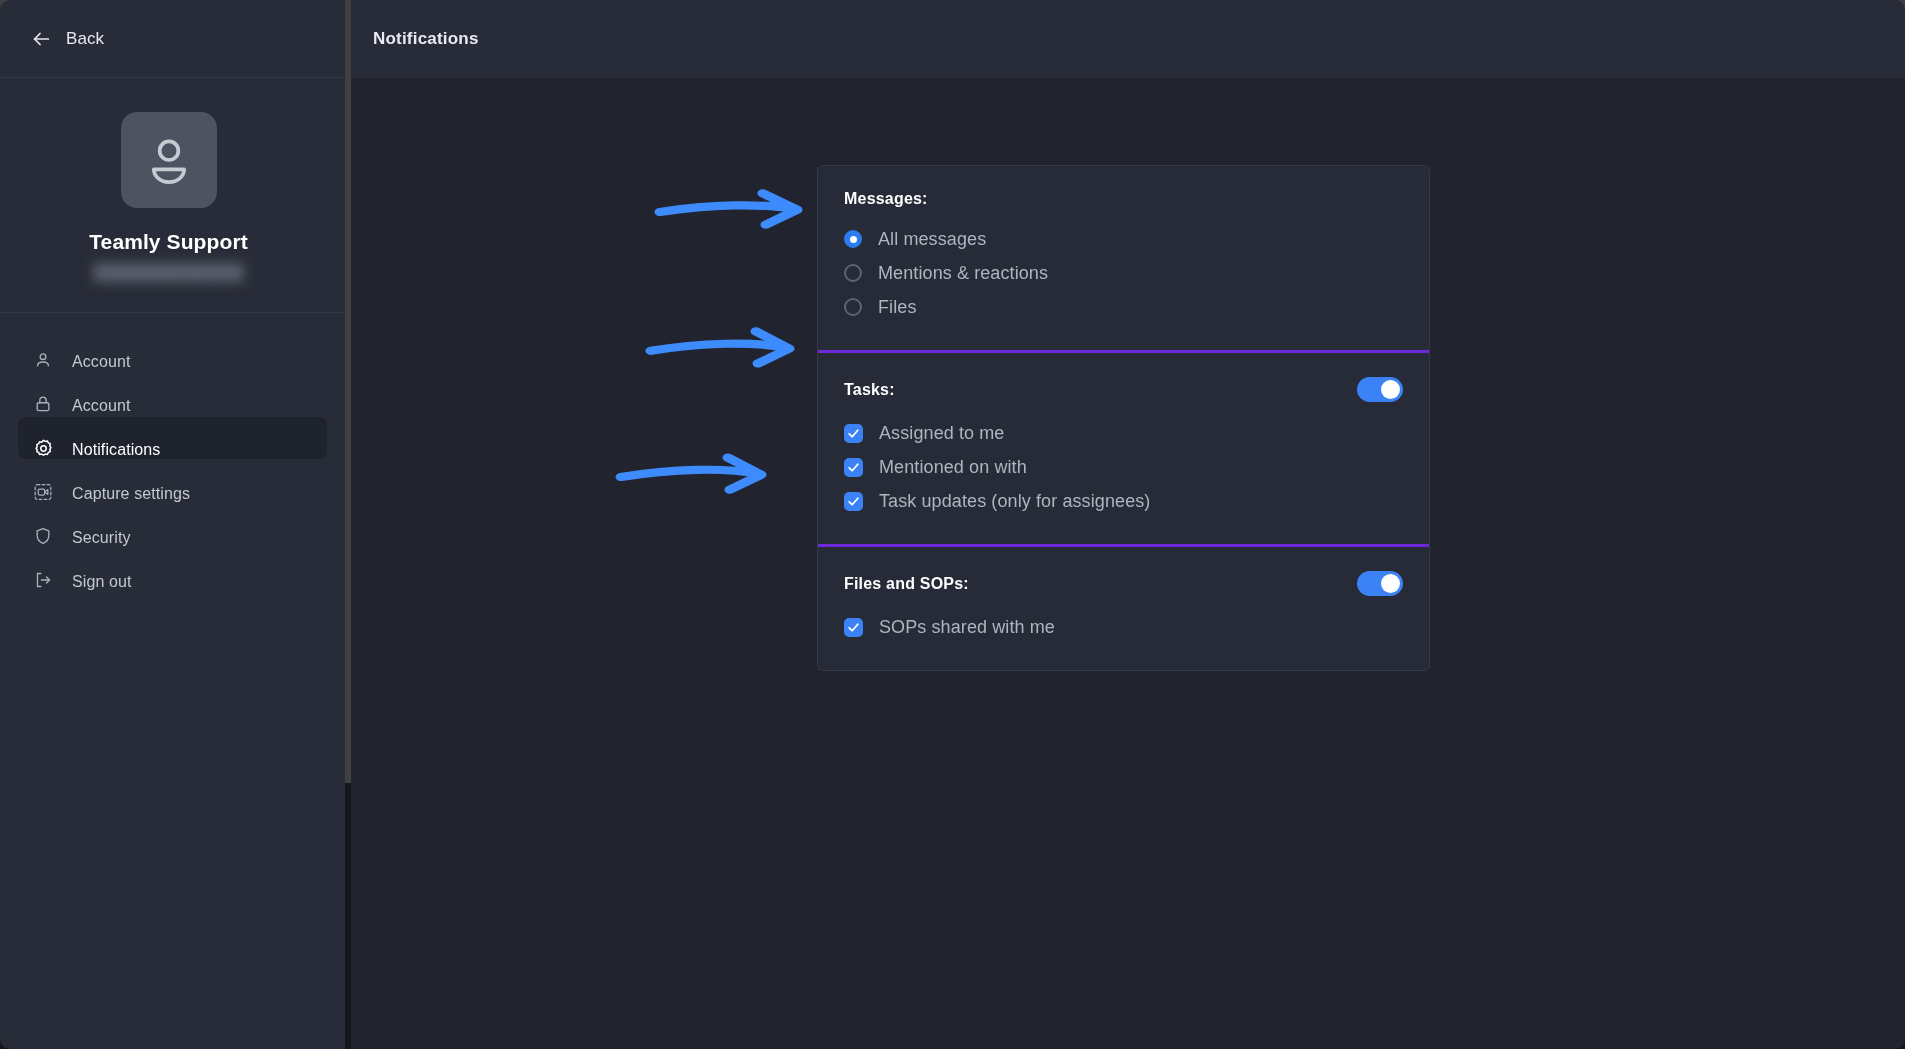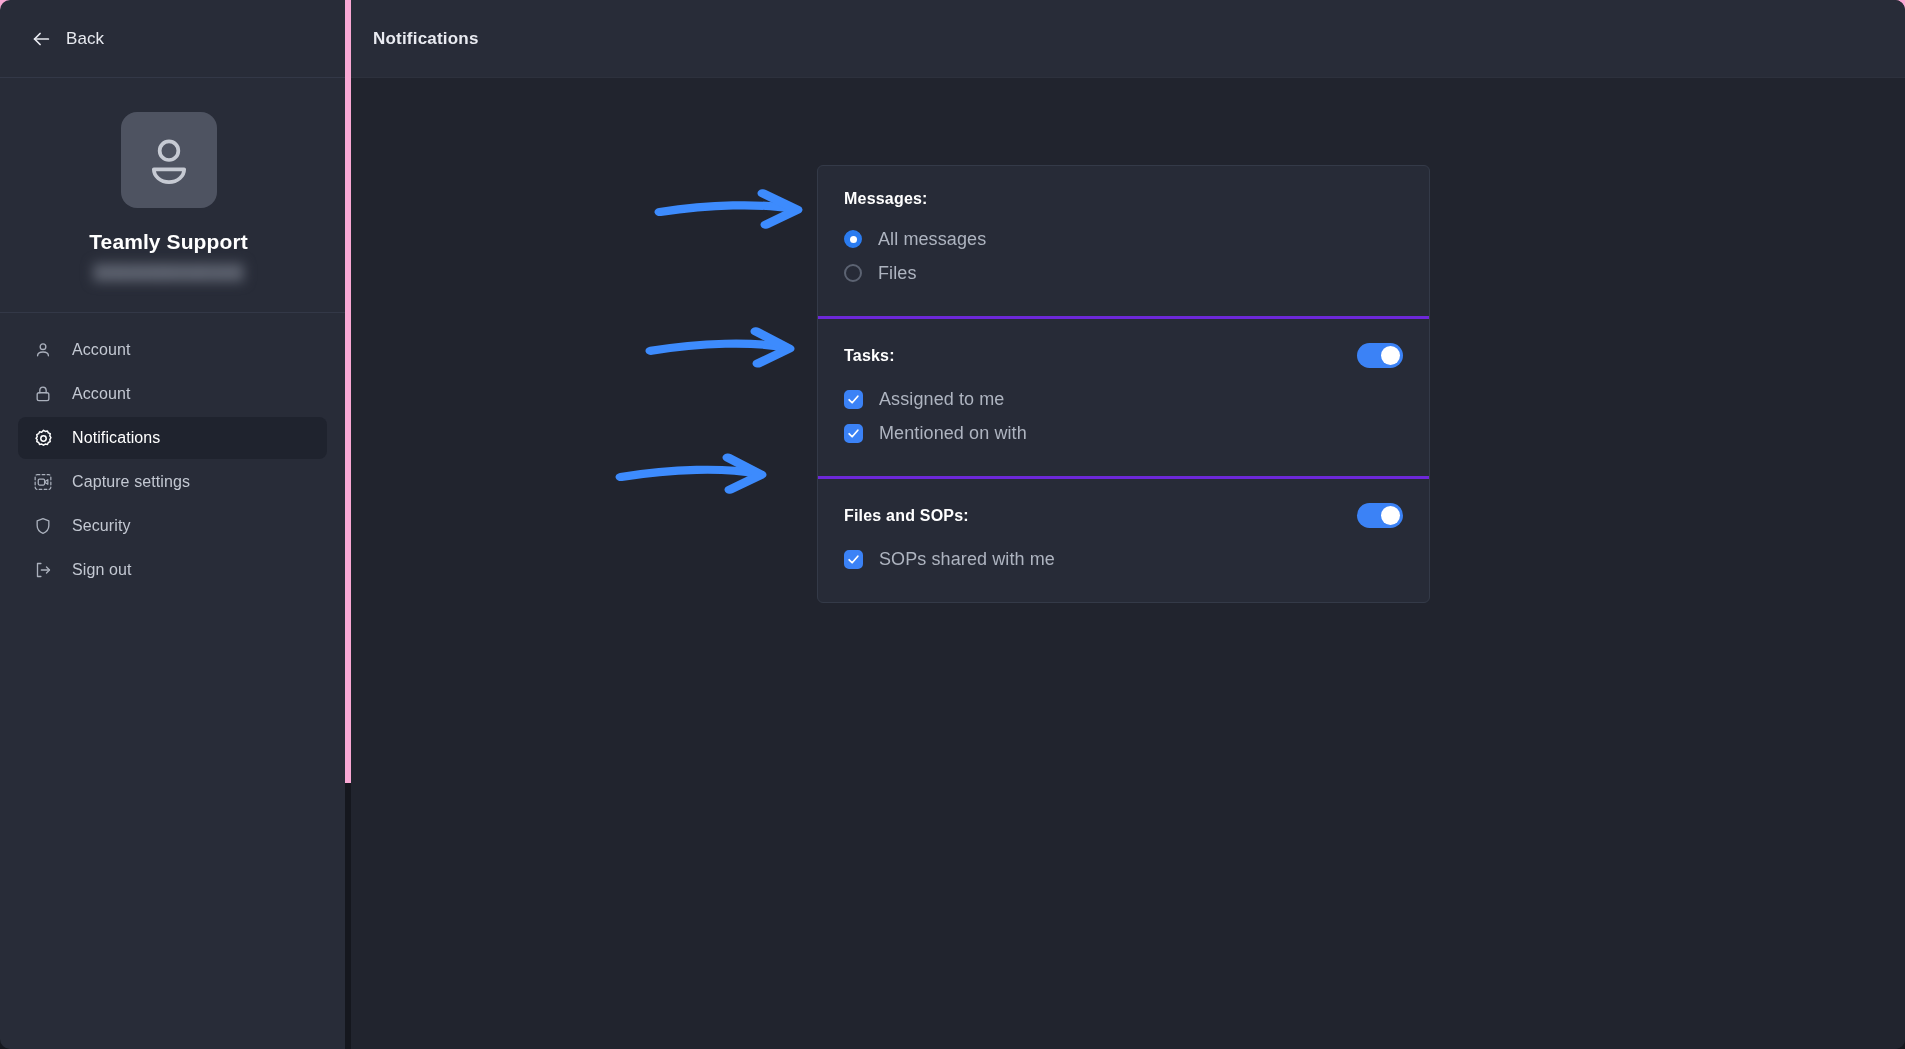--- a/index.html
+++ b/index.html
@@ -12,21 +12,21 @@
     background: #15171e;
     font-family: "Liberation Sans", "DejaVu Sans", sans-serif;
     -webkit-font-smoothing: antialiased;
   }
 
   .app {
     position: relative;
     width: 1905px;
     height: 783px;
     display: flex;
-    background: #f9a8d4;
+    background: #404040;
   }
 
   
   .sidebar {
     width: 345px;
     height: 1049px;
     background: #282c38;
     display: flex;
     flex-direction: column;
     flex: 0 0 345px;
@@ -105,21 +105,21 @@
 
   .nav {
     padding: 16px 18px 0 18px;
     display: flex;
     flex-direction: column;
     gap: 2px;
   }
 
   .nav-item {
     display: flex;
-    align-items: center;
+    align-items: flex-end;
     gap: 18px;
     height: 42px;
     padding: 0 14px;
     border-radius: 8px;
     cursor: pointer;
     color: #c3c8d2;
   }
   .nav-item.active {
     background: #1f232e;
     color: #ffffff;
@@ -398,20 +398,24 @@
         <div class="card-section">
           <div class="section-head">
             <span class="section-title">Messages:</span>
           </div>
 
           <div class="option-row">
             <span class="radio checked"></span>
             <span class="option-label">All messages</span>
           </div>
 
+          <div class="option-row">
+            <span class="radio"></span>
+            <span class="option-label">Mentions &amp; reactions</span>
+          </div>
 
           <div class="option-row">
             <span class="radio"></span>
             <span class="option-label">Files</span>
           </div>
         </div>
 
         <div class="card-section">
           <div class="section-head">
             <span class="section-title">Tasks:</span>
@@ -431,20 +435,28 @@
 
           <div class="option-row">
             <span class="checkbox checked">
               <svg viewBox="0 0 24 24" width="13" height="13" fill="none" stroke="#ffffff" stroke-width="3.2" stroke-linecap="round" stroke-linejoin="round">
                 <polyline points="4,12.5 9.5,18 20,6"></polyline>
               </svg>
             </span>
             <span class="option-label">Mentioned on with</span>
           </div>
 
+          <div class="option-row">
+            <span class="checkbox checked">
+              <svg viewBox="0 0 24 24" width="13" height="13" fill="none" stroke="#ffffff" stroke-width="3.2" stroke-linecap="round" stroke-linejoin="round">
+                <polyline points="4,12.5 9.5,18 20,6"></polyline>
+              </svg>
+            </span>
+            <span class="option-label">Task updates (only for assignees)</span>
+          </div>
         </div>
 
         <div class="card-section">
           <div class="section-head">
             <span class="section-title">Files and SOPs:</span>
             <span class="toggle">
               <span class="knob"></span>
             </span>
           </div>
 

